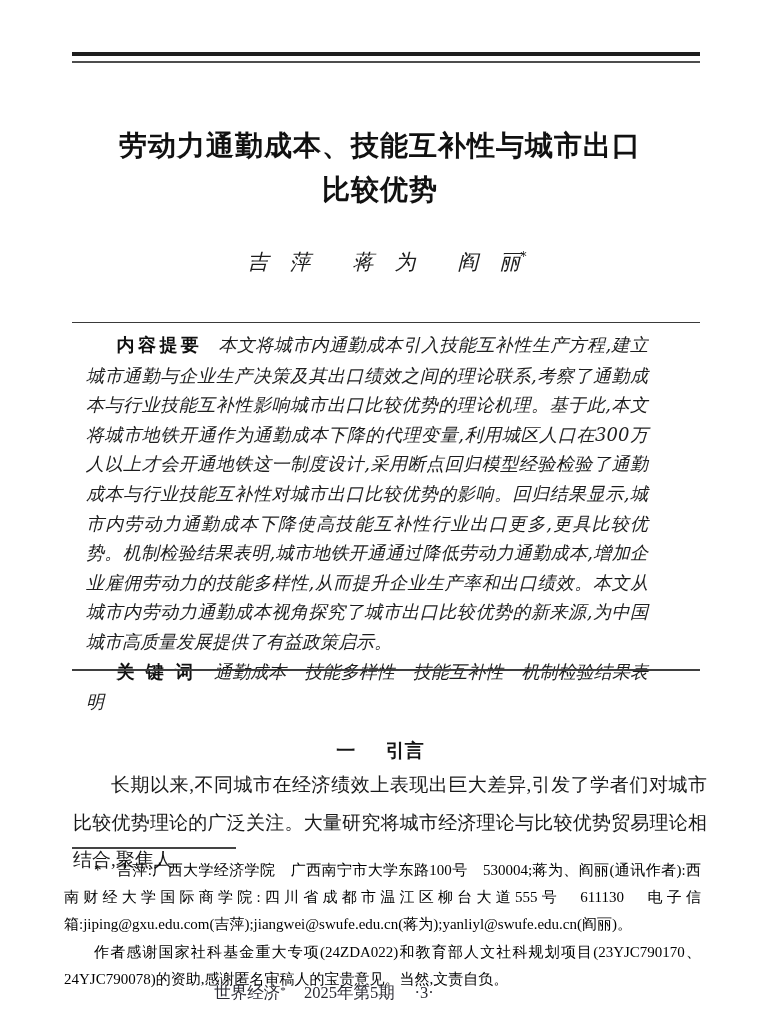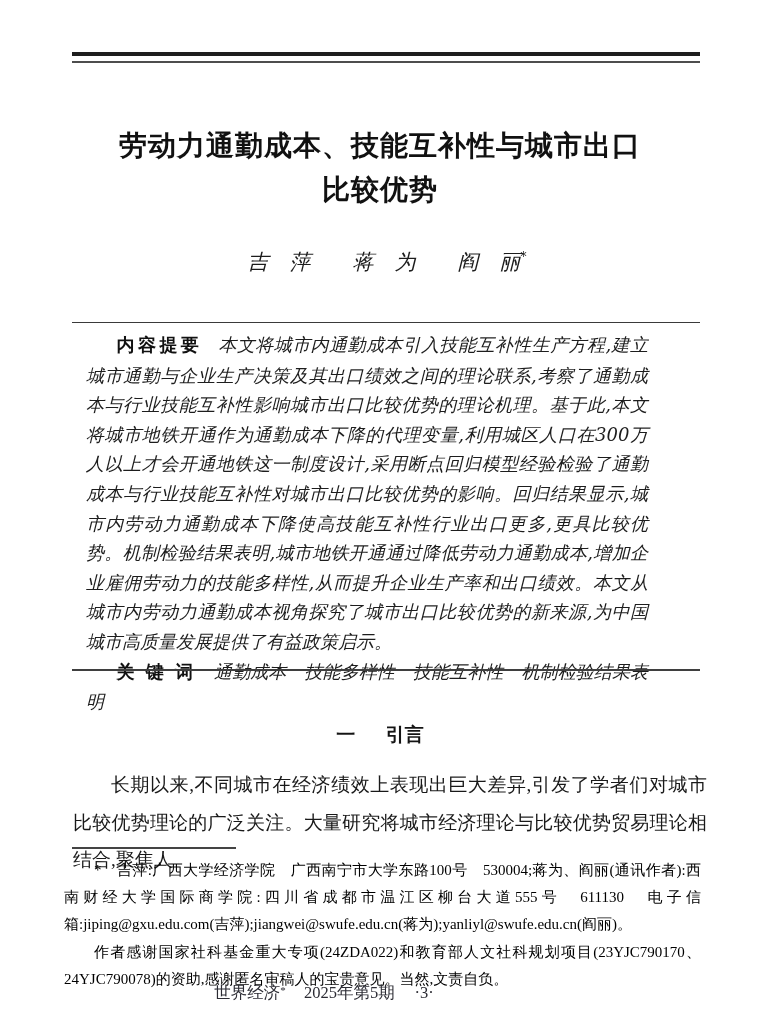--- a/index.html
+++ b/index.html
@@ -58,21 +58,21 @@
   }
   .abstract .lead-label{margin-right:0.9em;}
   .keywords{margin-top:0;line-height:29.6px;text-indent:1.7em;}
   .keywords .kw{margin-left:1em;}
   .keywords .kw:first-of-type{margin-left:0.9em;}
 
   .divider-mid{position:absolute;top:669px;left:72px;width:628px;height:2px;background:#3f3f3f;}
 
   
   .section-heading{
-    position:absolute;top:722px;left:0;width:760px;
+    position:absolute;top:738px;left:0;width:760px;
     text-align:center;
     font-family:"Liberation Sans", sans-serif;
     font-weight:bold;font-size:19px;color:#141414;
   }
   .section-heading .num{margin-right:1.6em;}
 
   
   .body-text{
     position:absolute;top:766px;left:64px;width:634px;
     font-size:19px;line-height:37.5px;

